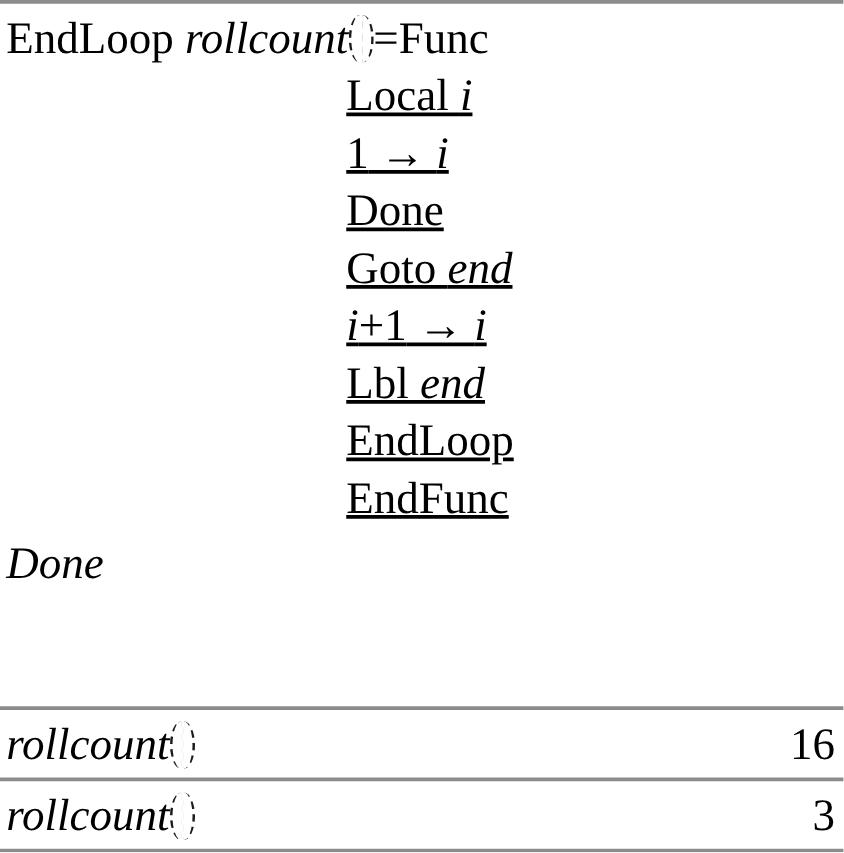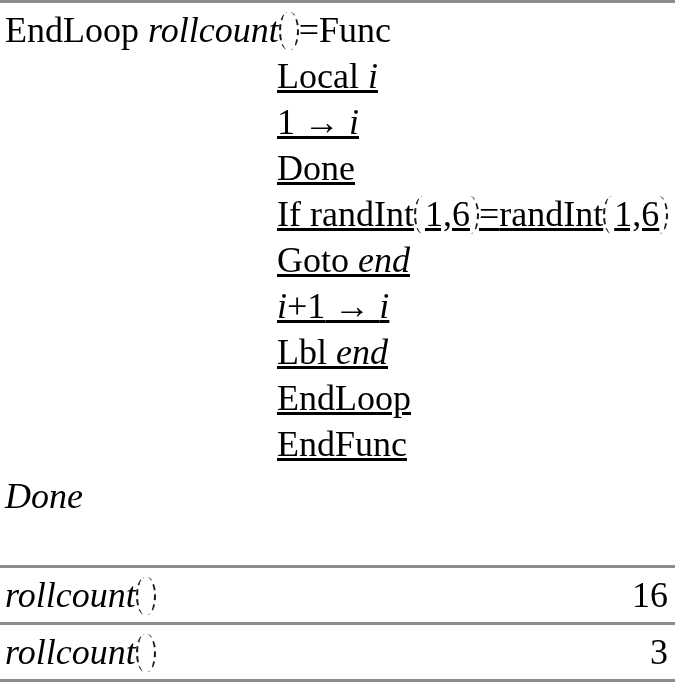--- a/index.html
+++ b/index.html
@@ -80,21 +80,20 @@
   <section class="entry">
     <div class="line"><span class="up">EndLoop </span><span class="it">rollcount</span><span class="dparen open"></span><span class="dparen close"></span><span class="up">=</span><span class="up">Func</span></div>
 
     <div class="body">
       <div class="line"><span class="up">Local </span><span class="it">i</span></div>
 
       <div class="line"><span class="up">1</span><span class="up"> → </span><span class="it">i</span></div>
 
       <div class="line"><span class="up">Done</span></div>
 
-      <div class="line"><span class="up">If </span><span class="up">randInt</span><span class="dparen open"></span><span class="up">1,6</span><span class="dparen close"></span><span class="up">=</span><span class="up">randInt</span><span class="dparen open"></span><span class="up">1,6</span><span class="dparen close"></span></div>
 
       <div class="line"><span class="up">Goto </span><span class="it">end</span></div>
 
       <div class="line"><span class="it">i</span><span class="up">+1</span><span class="up"> → </span><span class="it">i</span></div>
 
       <div class="line"><span class="up">Lbl </span><span class="it">end</span></div>
 
       <div class="line"><span class="up">EndLoop</span></div>
 
 

